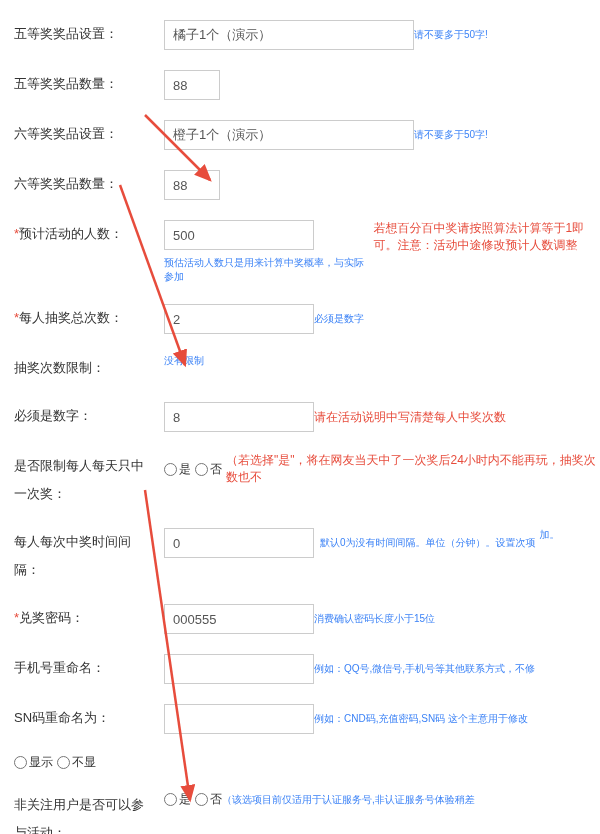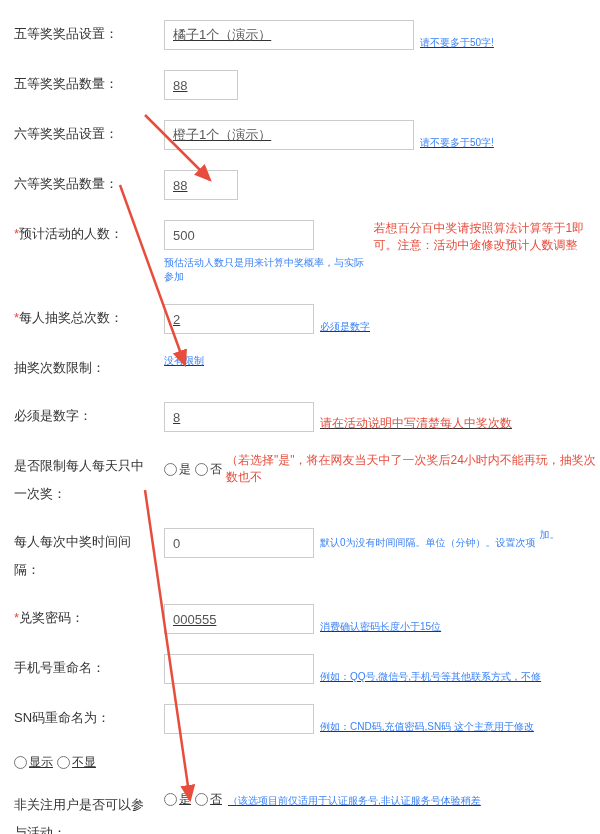--- a/index.html
+++ b/index.html
@@ -1,27 +1,27 @@
 <!DOCTYPE html>
 <html><head>
 <meta charset="utf-8">
 <style>
 * { box-sizing: border-box; margin: 0; padding: 0; }
 body { font-family: "Microsoft YaHei", Arial, sans-serif; font-size: 13px; color: #333; background: #fff; width: 600px; position: relative; }
 .form { padding: 10px 0 20px 0; }
 .row { display: flex; align-items: flex-start; padding: 10px 0 10px 14px; }
 .label { width: 150px; flex-shrink: 0; color: #333; line-height: 28px; padding-right: 8px; }
 .label .req { color: #e74c3c; }
-.field { flex: 1; display: flex; align-items: flex-end; flex-wrap: wrap; gap: 6px; text-decoration: underline; }
+.field { flex: 1; display: flex; align-items: center; flex-wrap: wrap; gap: 0; }
 .col2 { flex: 1; display: flex; flex-direction: row; gap: 4px; }
 .inline { display: flex; align-items: center; gap: 6px; flex-wrap: wrap; }
 input[type="text"] { height: 30px; border: 1px solid #ccc; padding: 0 8px; font-size: 13px; color: #555; }
 input.w-lg { width: 250px; }
 input.w-md { width: 150px; }
-input.w-sm { width: 74px; }
+input.w-sm { width: 56px; }
 .hint { color: #3b82f6; font-size: 10px; }
 .warn { color: #e74c3c; font-size: 12px; }
 .radios { display: inline-flex; align-items: center; gap: 4px; }
 .radios label { display: inline-flex; align-items: center; gap: 2px; font-size: 12px; }
 svg.arrows { position: absolute; top: 0; left: 0; pointer-events: none; }
 </style>
 </head>
 <body>
 
 <div class="form">

